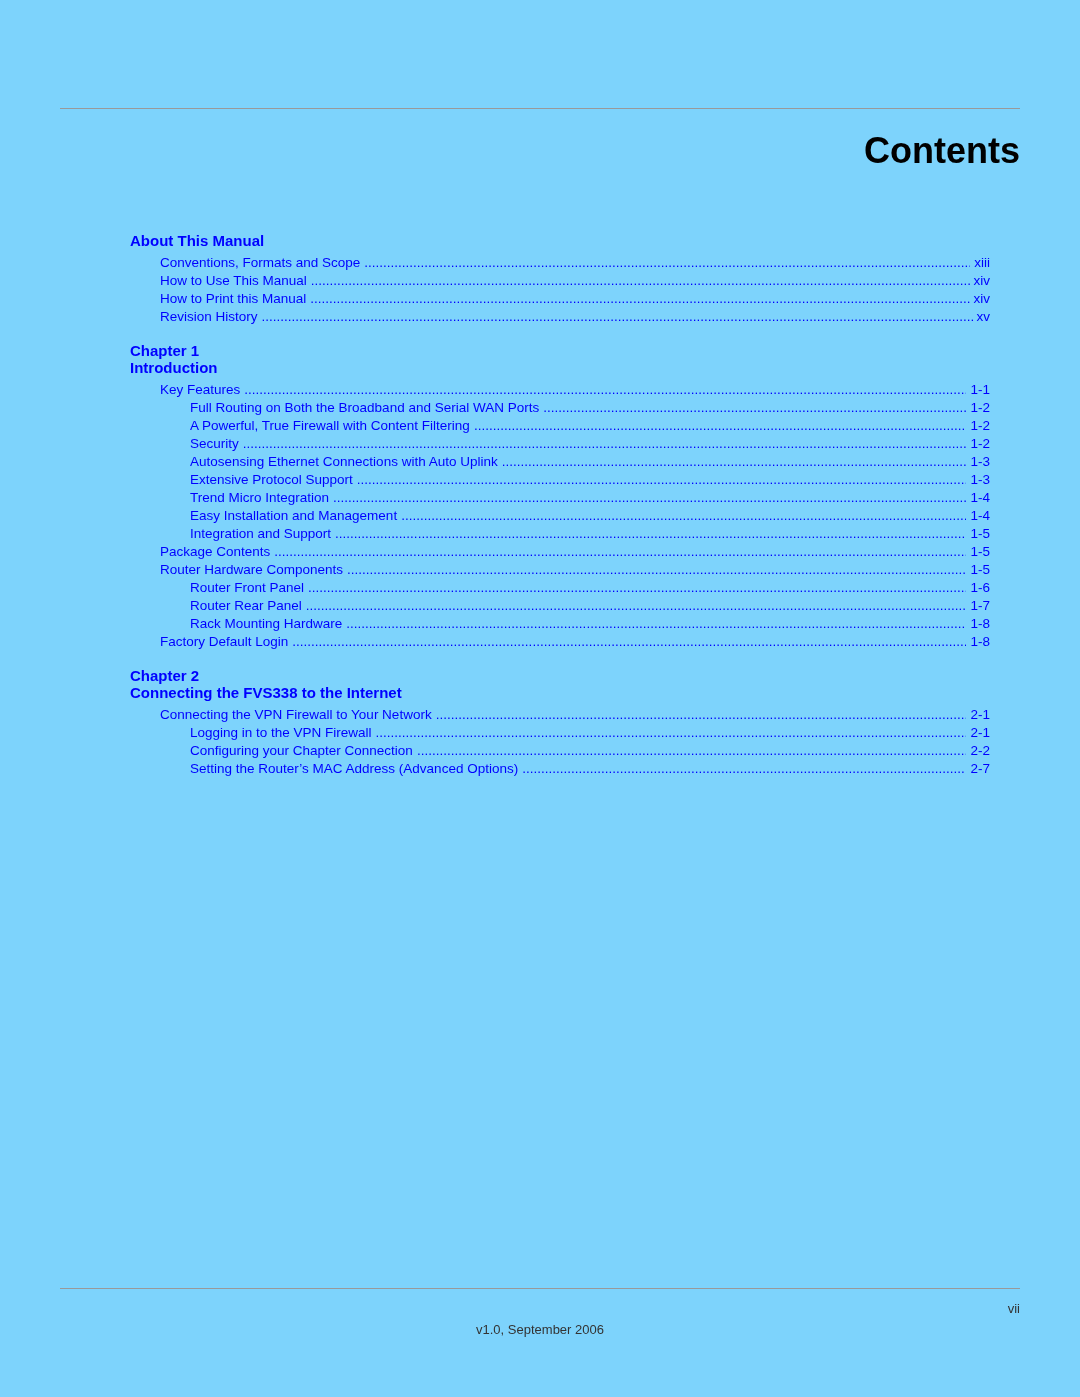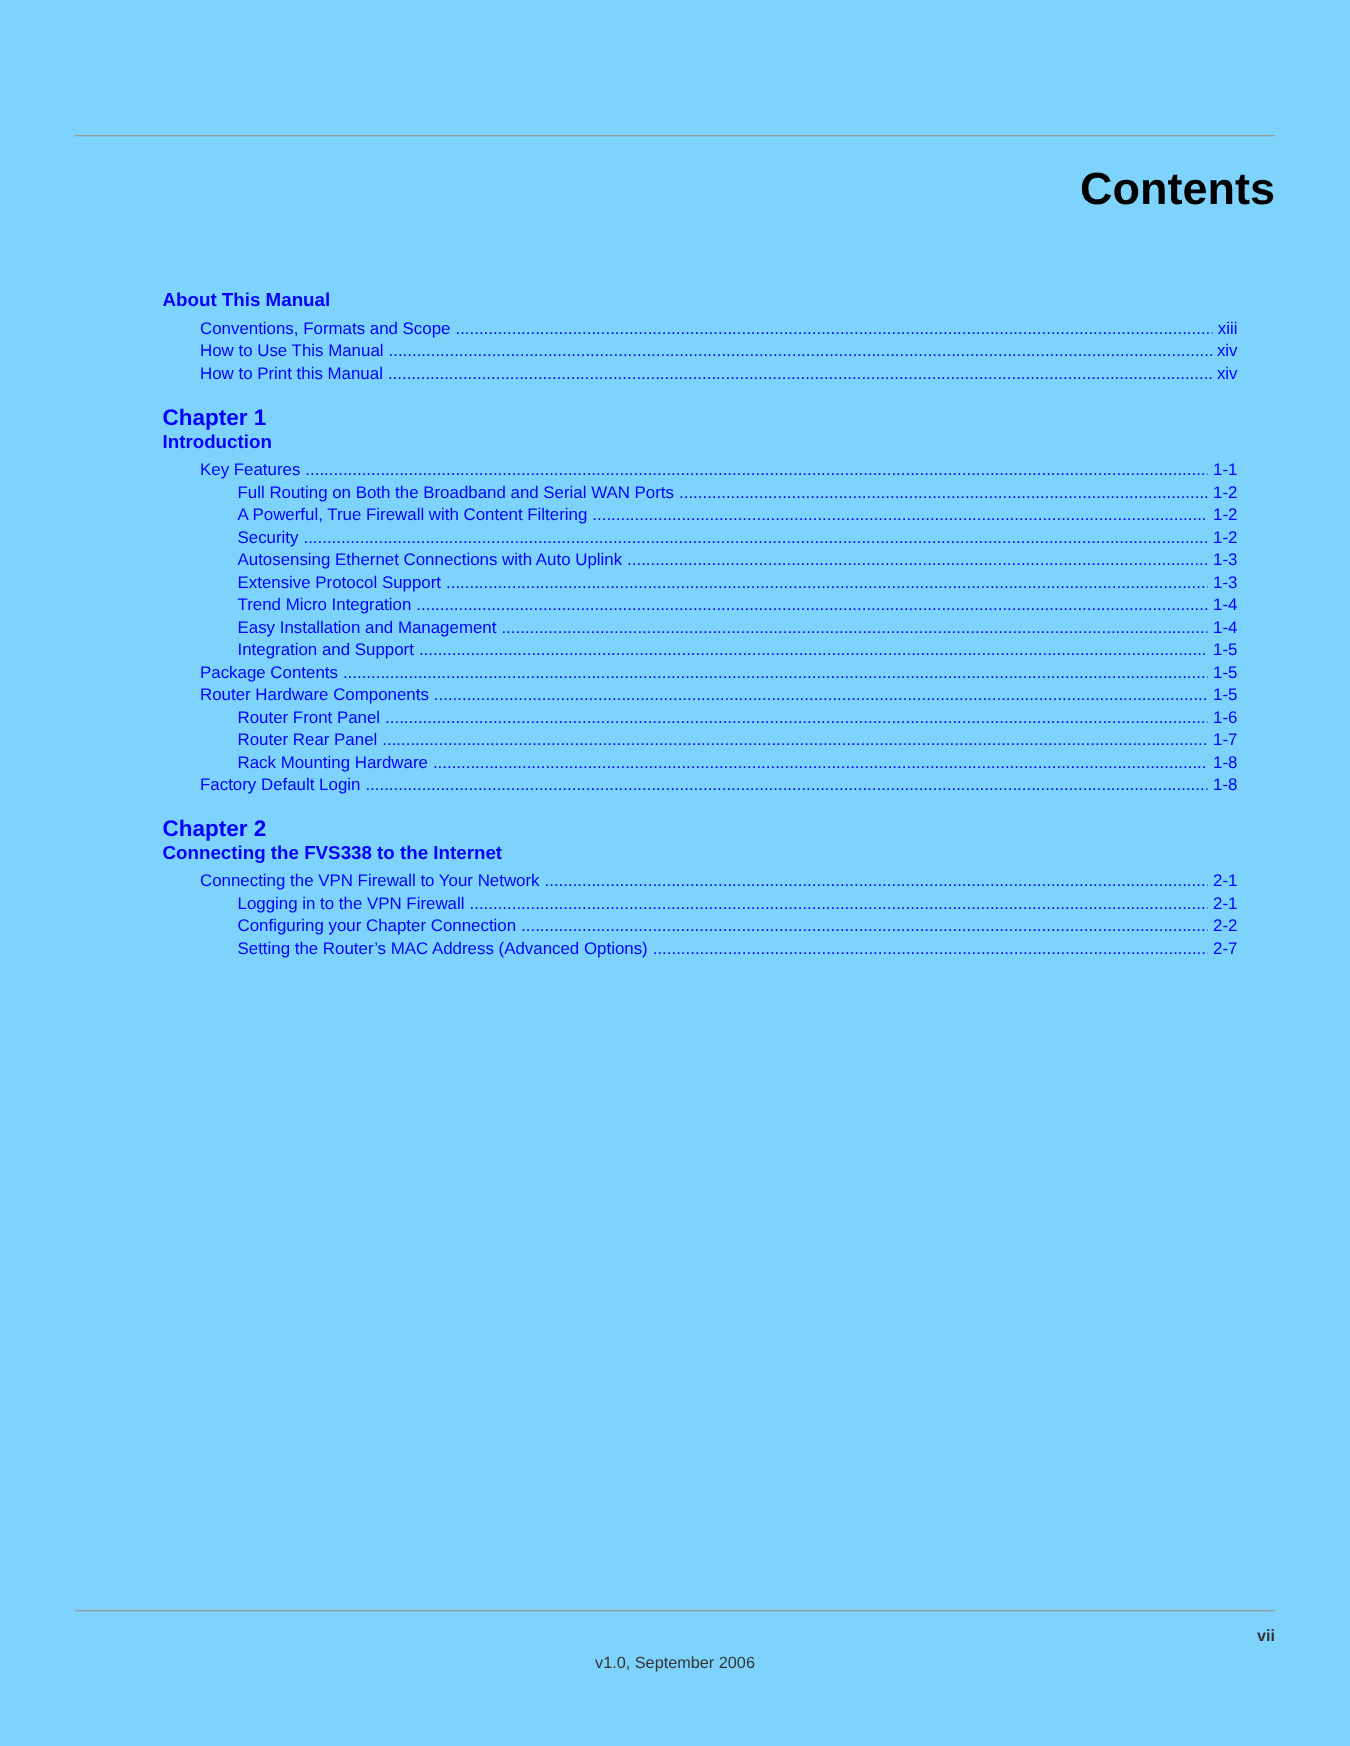--- a/index.html
+++ b/index.html
@@ -46,21 +46,21 @@
       padding: 0 90px 0 130px;
     }
     .section-heading {
       font-size: 15px;
       font-weight: bold;
       color: #00f;
       margin-bottom: 6px;
       margin-top: 18px;
     }
     .chapter-label {
-      font-size: 18px;
+      font-size: 15px;
       font-weight: bold;
       color: #00f;
       margin-top: 18px;
       margin-bottom: 0;
     }
     .chapter-title {
       font-size: 15px;
       font-weight: bold;
       color: #00f;
       margin-bottom: 6px;
@@ -133,20 +133,25 @@
     <div class="toc-entry indent1">
       <span class="toc-label">How to Use This Manual</span>
       <span class="toc-dots"></span>
       <span class="toc-page">xiv</span>
     </div>
     <div class="toc-entry indent1">
       <span class="toc-label">How to Print this Manual</span>
       <span class="toc-dots"></span>
       <span class="toc-page">xiv</span>
     </div>
+    <div class="toc-entry indent1">
+      <span class="toc-label">Revision History</span>
+      <span class="toc-dots"></span>
+      <span class="toc-page">xv</span>
+    </div>
 
     <div class="chapter-label">Chapter 1</div>
     <div class="chapter-title">Introduction</div>
 
     <div class="toc-entry indent1">
       <span class="toc-label">Key Features</span>
       <span class="toc-dots"></span>
       <span class="toc-page">1-1</span>
     </div>
     <div class="toc-entry indent2">
@@ -242,18 +247,18 @@
       <span class="toc-label">Setting the Router’s MAC Address (Advanced Options)</span>
       <span class="toc-dots"></span>
       <span class="toc-page">2-7</span>
     </div>
 
   </div>
 
   <div class="bottom-rule"></div>
 
   <div class="footer-area">
-    <div style="width:100%; text-align:right; font-size:13px; color:#333; margin-bottom:6px;font-weight:bold;">
+    <div style="width:100%; text-align:right; font-size:13px; color:#333; margin-bottom:6px;">
       <span>vii</span>
     </div>
     <div style="font-size:13px; color:#333; text-align:center; width:100%;">v1.0, September 2006</div>
   </div>
 </div>
 
 </body></html>

